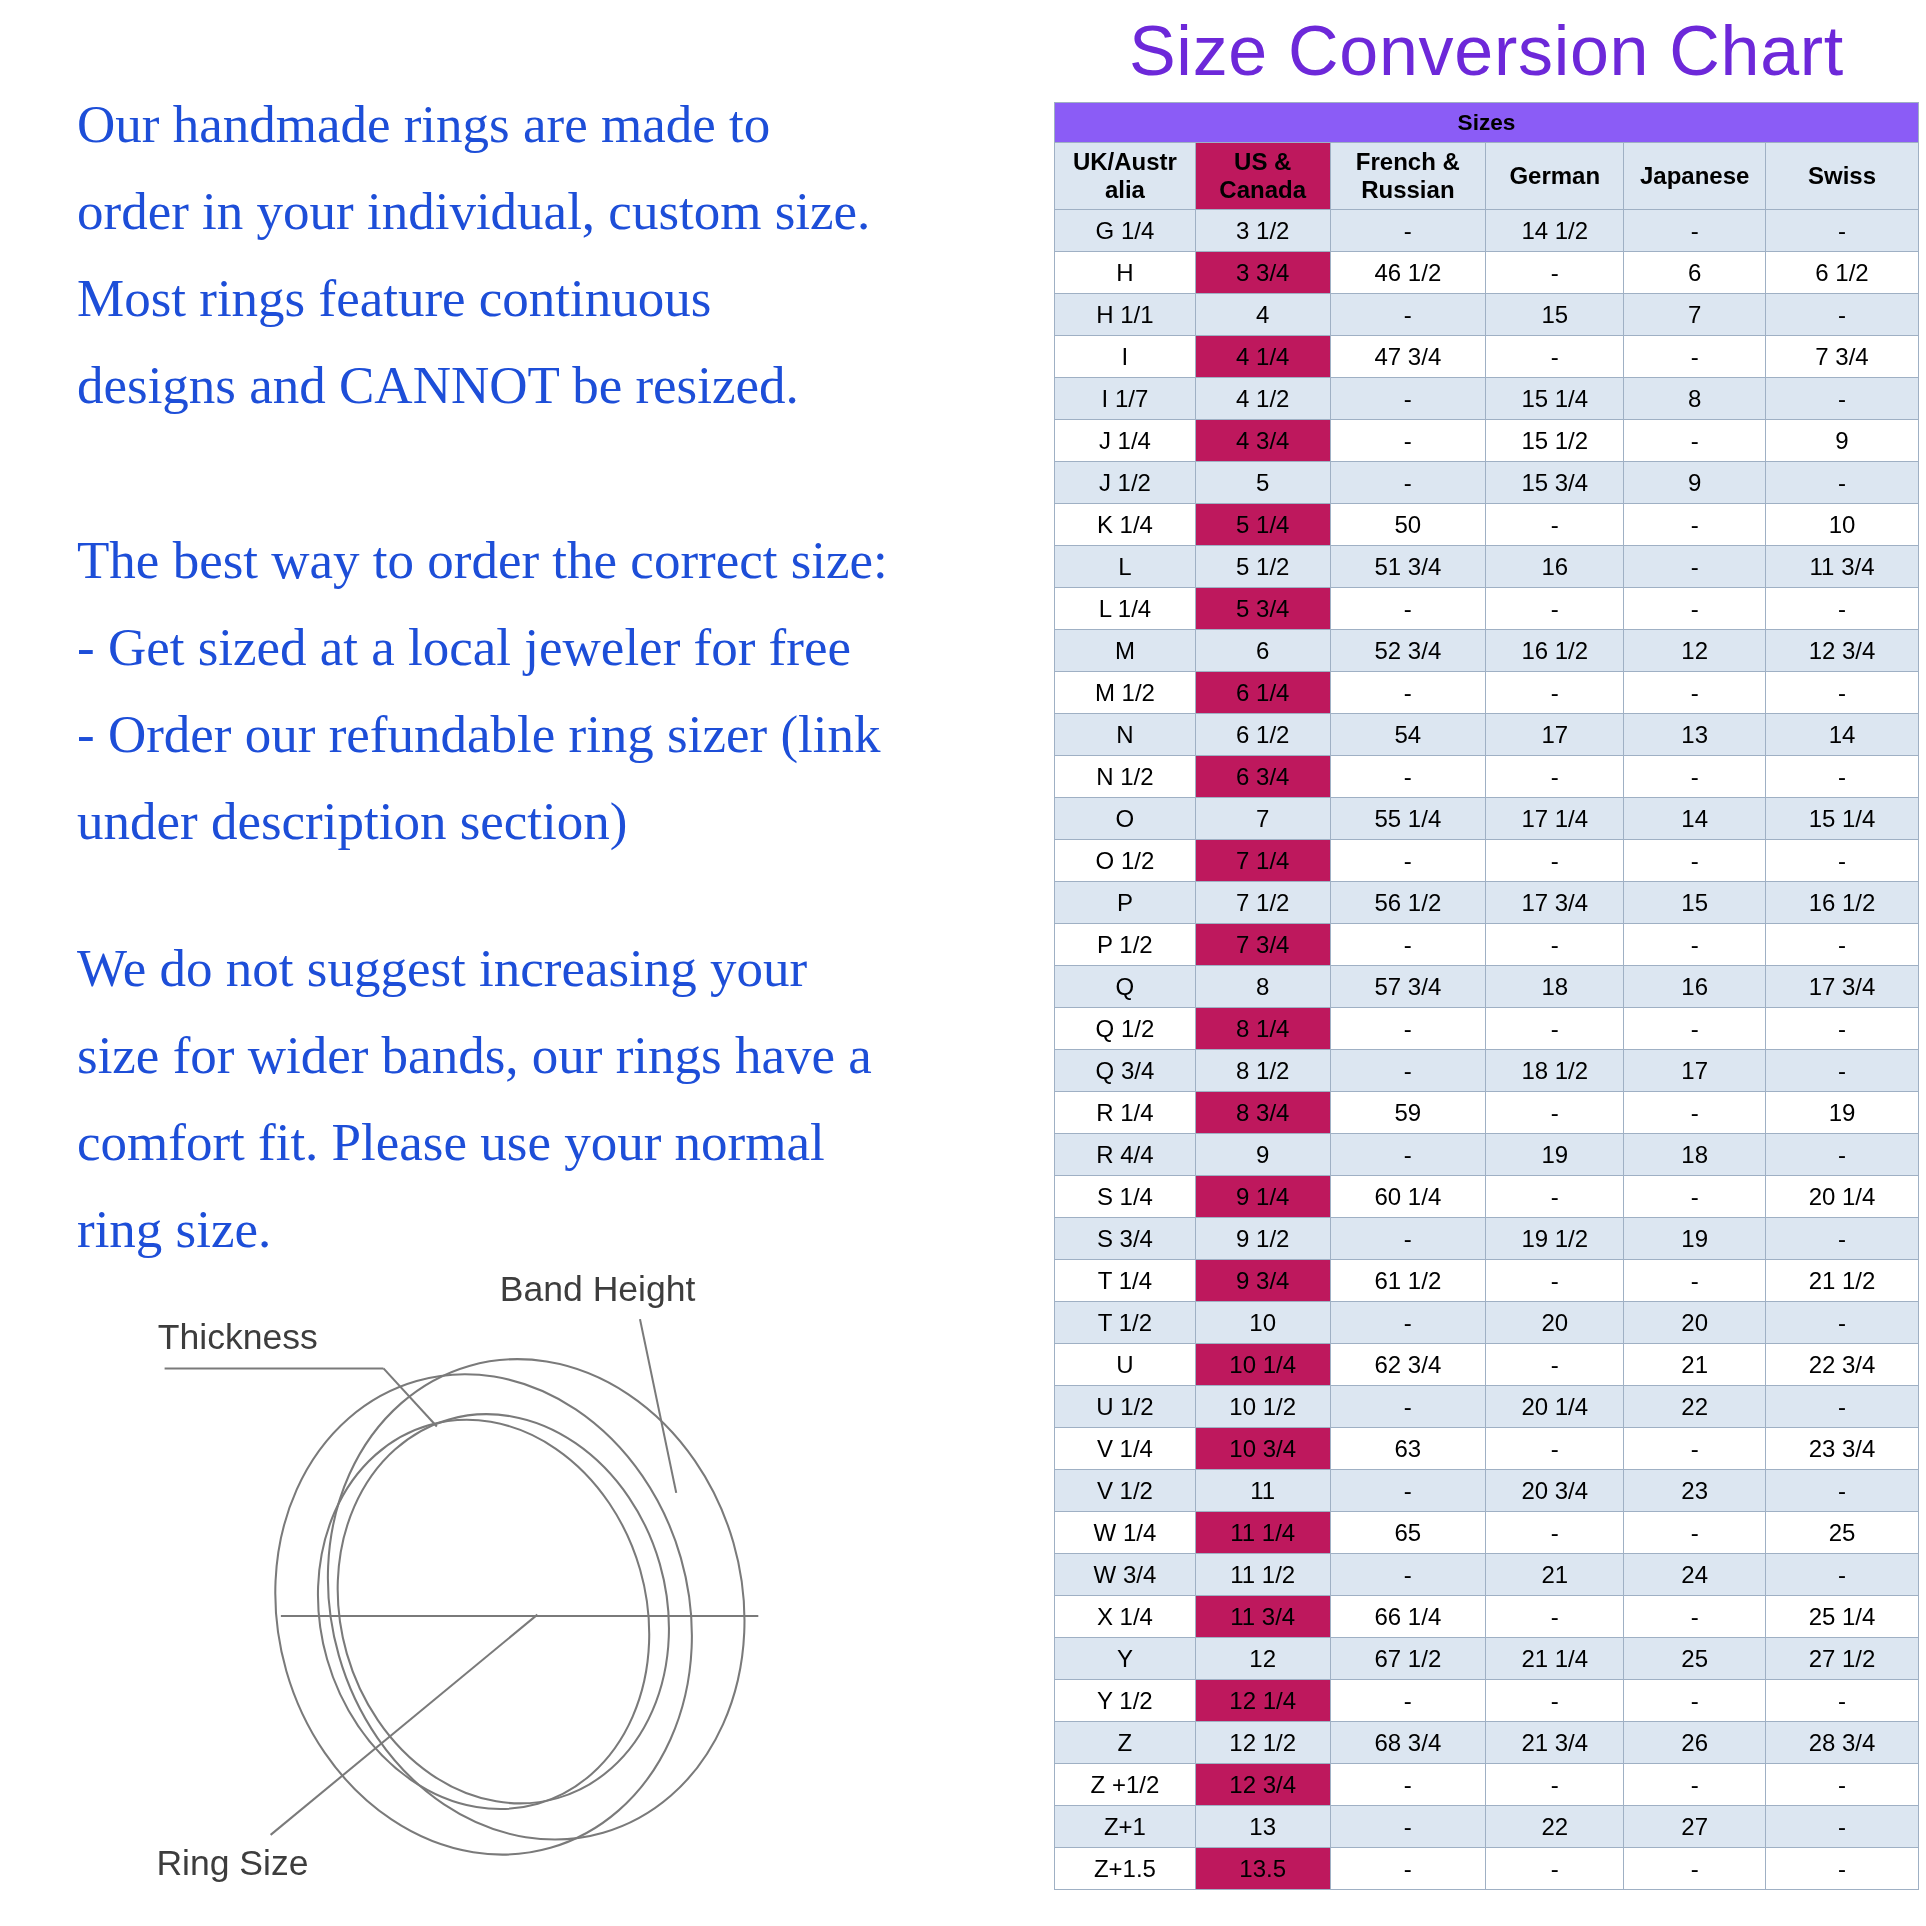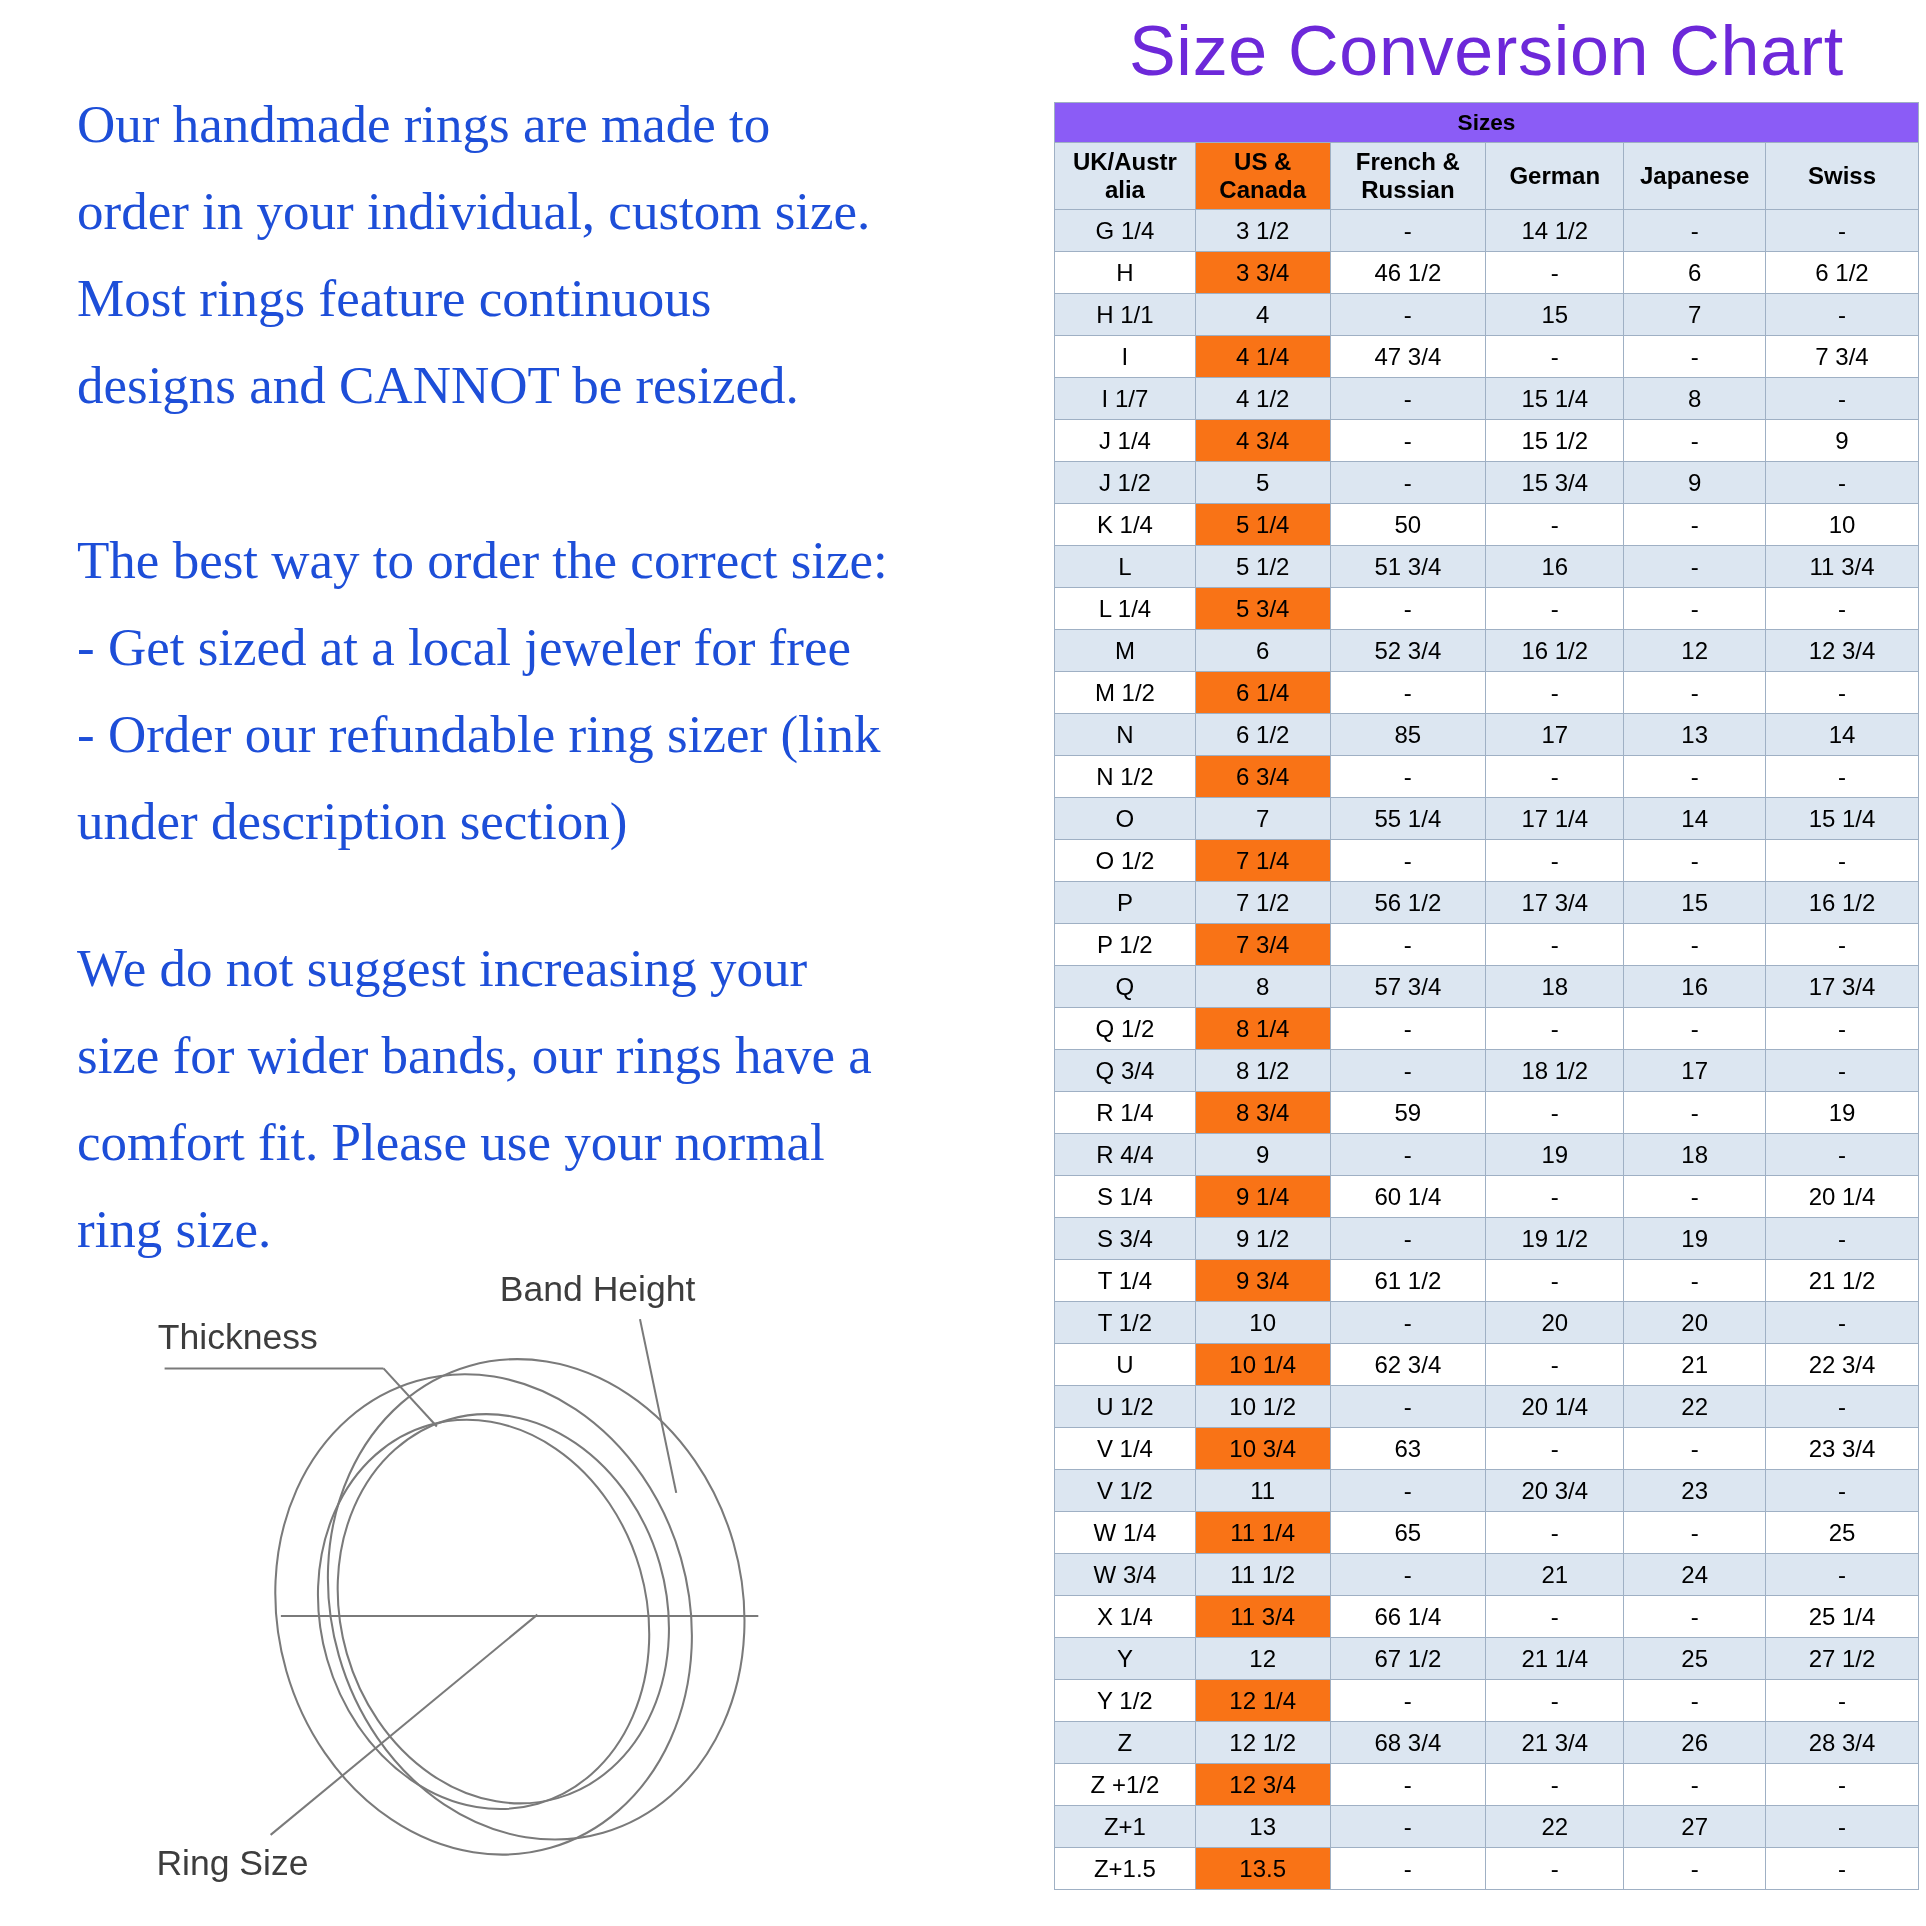--- a/index.html
+++ b/index.html
@@ -77,21 +77,21 @@
   th.colhead {
     background:#dce6f1;
     height:67px;
     white-space:pre-line;
     line-height:1.15;
     font-size:24px;
     font-weight:bold;
   }
   table.sizes td { height:42px; }
   tr.stripe td { background:#dce6f1; }
-  td.green, th.colhead.green { background:#f97316; }
+  td.green, th.colhead.green { background:#be185d; }
 
   col.c0 { width:16.3%; }
   col.c1 { width:15.6%; }
   col.c2 { width:18.0%; }
   col.c3 { width:16.0%; }
   col.c4 { width:16.4%; }
   col.c5 { width:17.7%; }
 </style>
 </head>
 <body>
@@ -250,21 +250,21 @@
           <td>M 1/2</td>
           <td class="green">6 1/4</td>
           <td>-</td>
           <td>-</td>
           <td>-</td>
           <td>-</td>
         </tr>
         <tr class="stripe">
           <td>N</td>
           <td class="green">6 1/2</td>
-          <td>85</td>
+          <td>54</td>
           <td>17</td>
           <td>13</td>
           <td>14</td>
         </tr>
         <tr>
           <td>N 1/2</td>
           <td class="green">6 3/4</td>
           <td>-</td>
           <td>-</td>
           <td>-</td>

